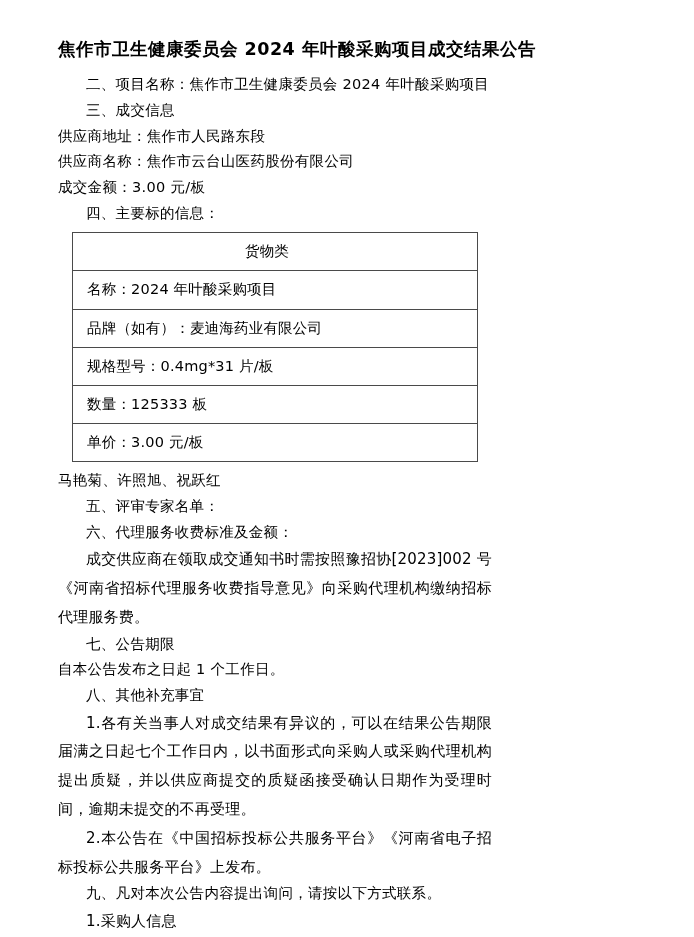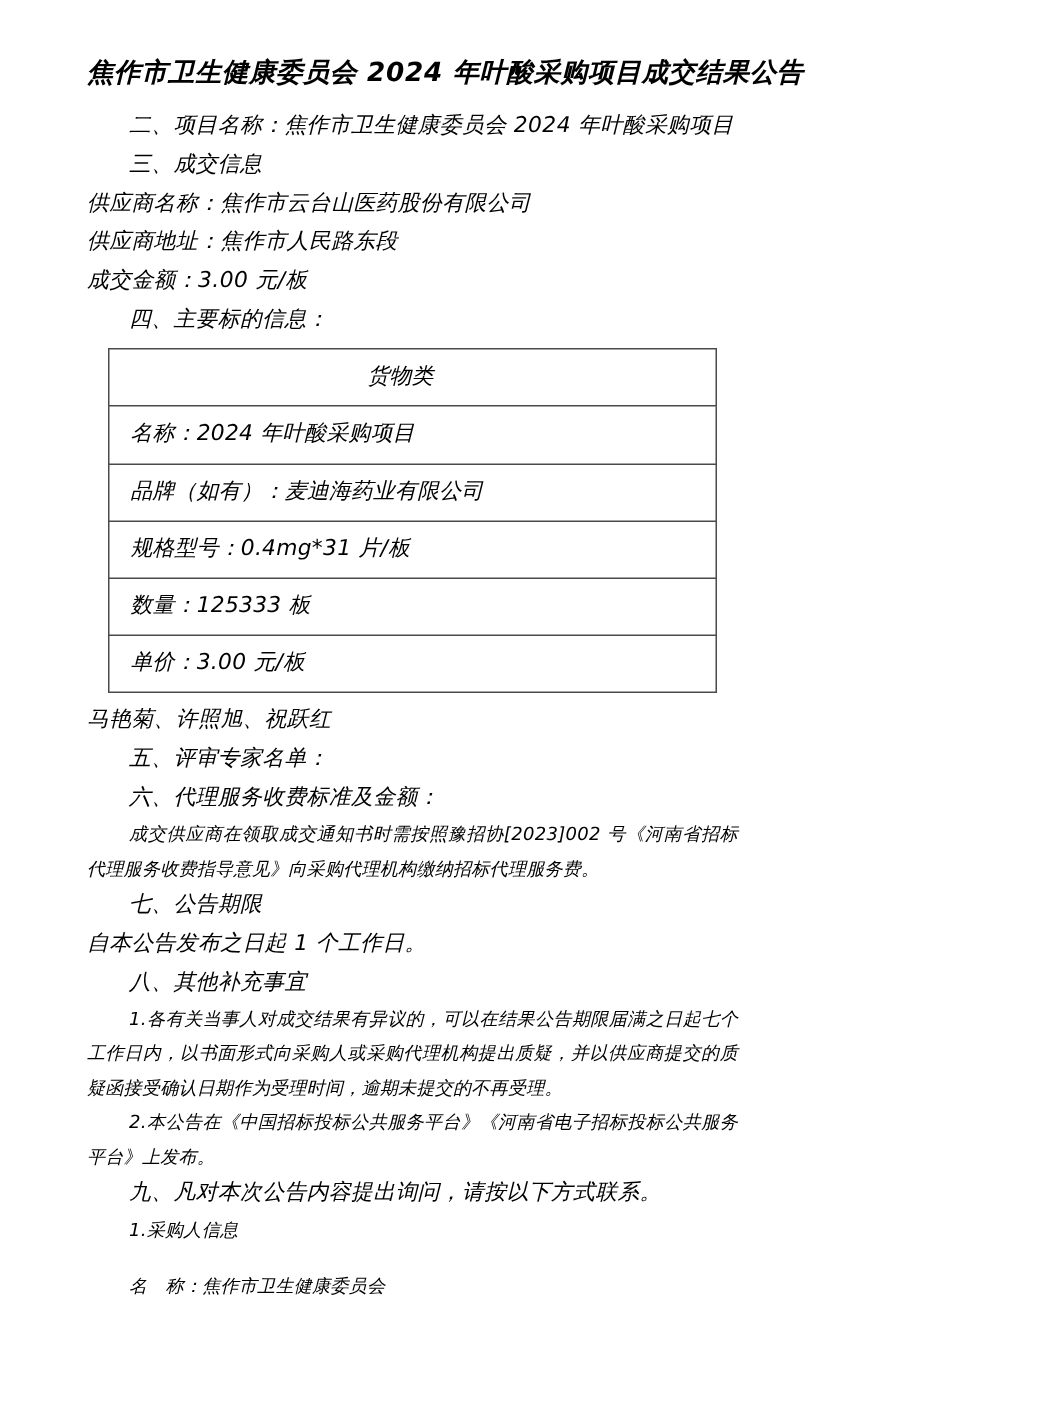--- a/index.html
+++ b/index.html
@@ -13,21 +13,20 @@
     font-family: "DejaVu Sans", "Liberation Sans", sans-serif;
     color: #000000;
     overflow: hidden;
   }
   .page {
     width: 550px;
     height: 937px;
     box-sizing: border-box;
     padding: 36px 58px 0 58px;
     position: relative;
-    font-style: italic;
   }
   .doc-title {
     text-align: center;
     font-size: 17.5px;
     font-weight: bold;
     letter-spacing: 0.5px;
     line-height: 1.5;
     margin: 0 0 10px 0;
     white-space: nowrap;
   }
@@ -37,21 +36,21 @@
     margin: 0;
     letter-spacing: 0.3px;
   }
   .indent-1 {
     text-indent: 28px;
   }
   .indent-0 {
     text-indent: 0;
   }
   .para {
-    font-size: 12px;
+    font-size: 15px;
     line-height: 1.92;
     margin: 0;
     text-indent: 28px;
     letter-spacing: 0.2px;
     text-align: justify;
   }
   .tbl-wrap {
     margin: 6px 0 6px 0;
     padding: 0 14px 0 14px;
   }
@@ -75,22 +74,22 @@
 </style>
 </head>
 <body>
 
 <div class="page">
 
   <div class="doc-title">焦作市卫生健康委员会 2024 年叶酸采购项目成交结果公告</div>
 
   <p class="line indent-1">二、项目名称：焦作市卫生健康委员会 2024 年叶酸采购项目</p>
   <p class="line indent-1">三、成交信息</p>
+  <p class="line indent-0">供应商地址：焦作市人民路东段</p>
   <p class="line indent-0">供应商名称：焦作市云台山医药股份有限公司</p>
-  <p class="line indent-0">供应商地址：焦作市人民路东段</p>
   <p class="line indent-0">成交金额：3.00 元/板</p>
   <p class="line indent-1">四、主要标的信息：</p>
 
   <div class="tbl-wrap">
     <table class="goods">
       <tbody>
         <tr>
           <td class="head">货物类</td>
         </tr>
         <tr>

